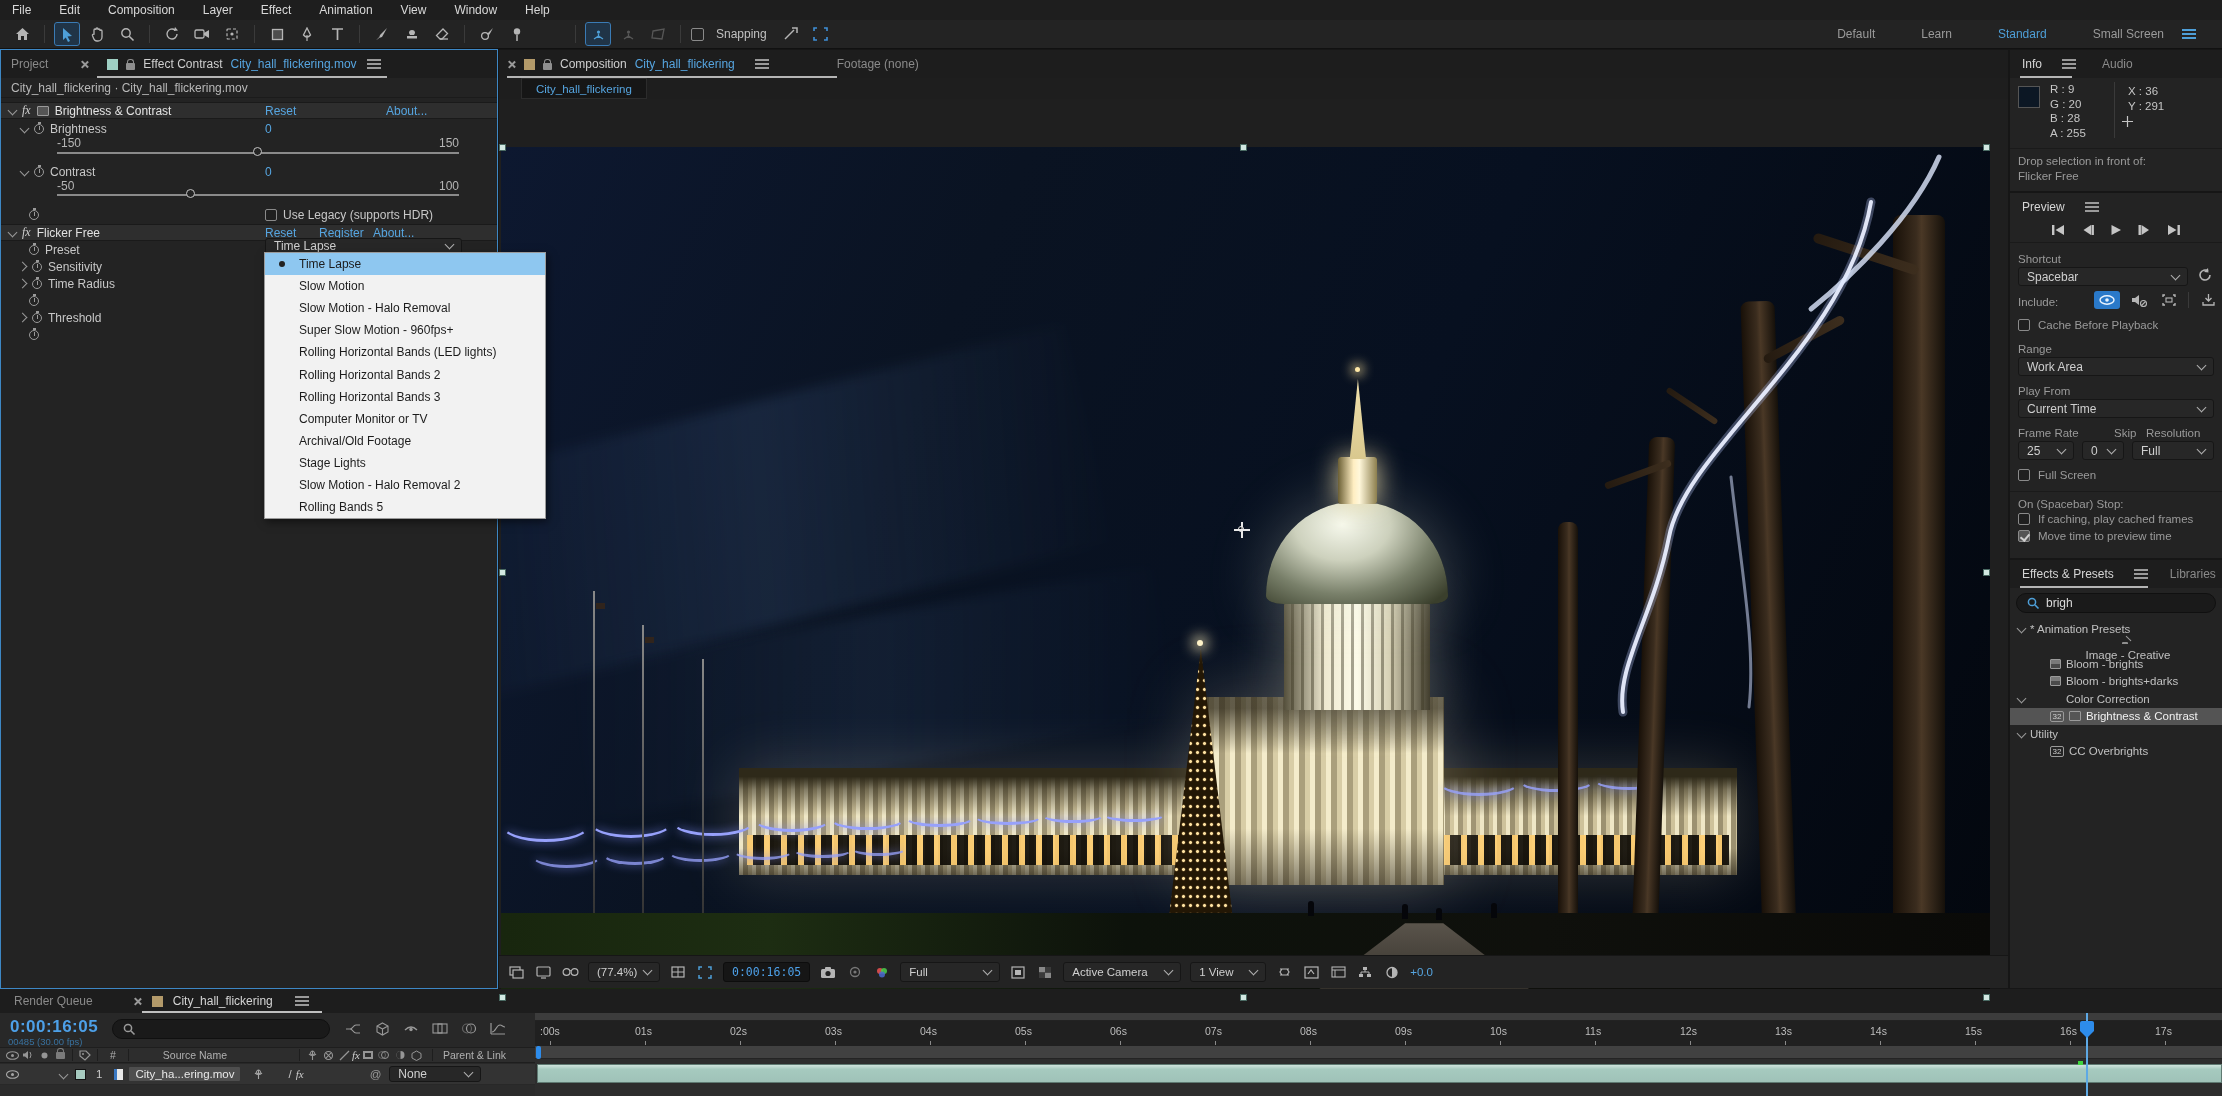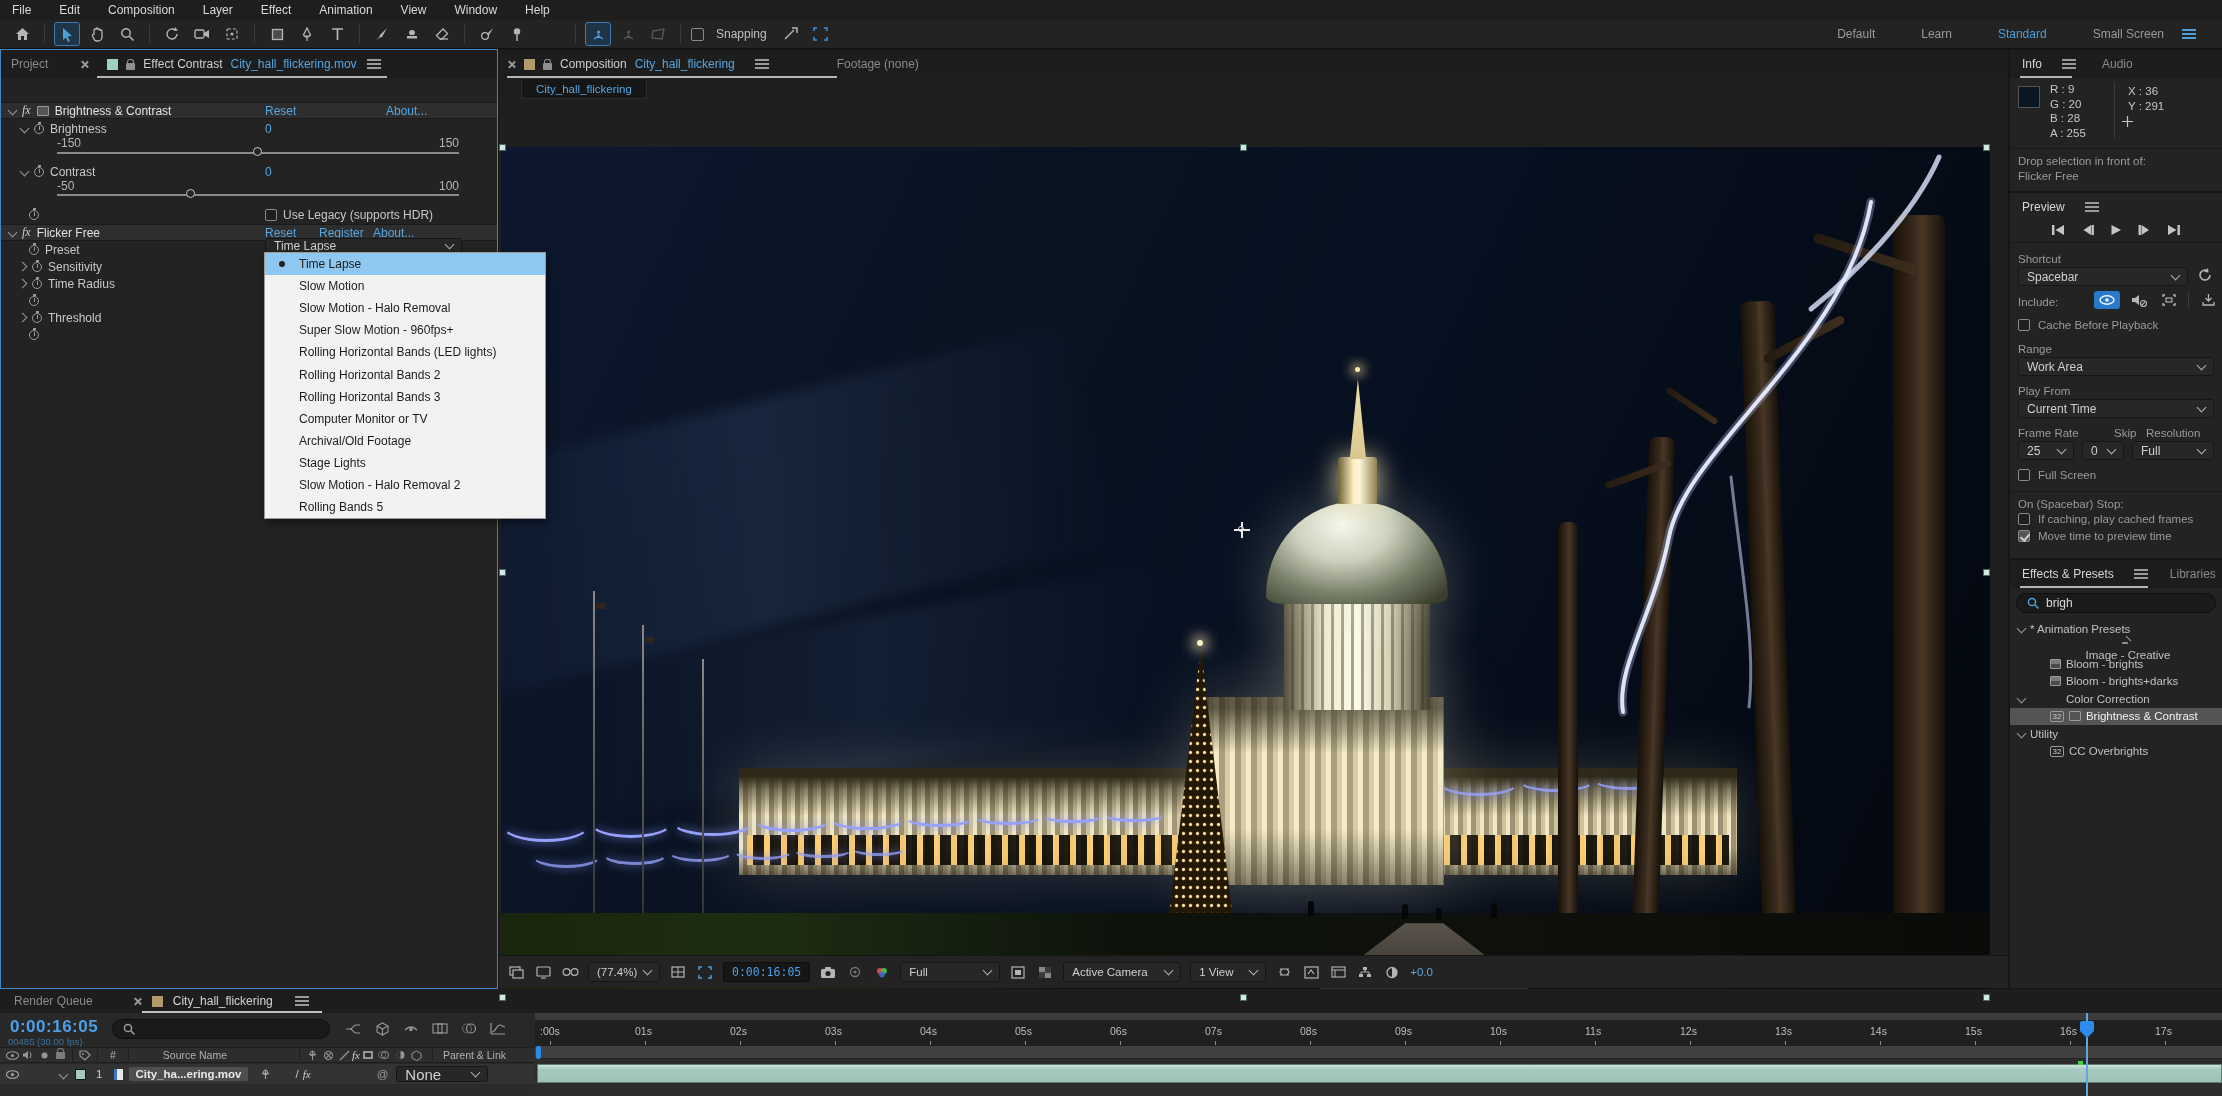--- a/index.html
+++ b/index.html
@@ -197,21 +197,21 @@
   .tl-icons { position:absolute; left:345px; top:32px; display:flex; gap:13px; }
   .tl-ico { width:16px; height:15px; opacity:.8; display:flex; align-items:center; justify-content:center; }
   .hdr-row { position:absolute; left:0; top:58px; width:535px; height:16px; background:#2d2d2d;
              border-top:1px solid #1e1e1e; border-bottom:1px solid #1e1e1e;
              display:flex; align-items:center; font-size:10.5px; color:#b0b0b0; }
   .lay-row { position:absolute; left:0; top:75px; width:535px; height:20px; background:#333;
              display:flex; align-items:center; font-size:11.5px; }
   .part-row { position:absolute; left:0; top:96px; width:535px; height:11px; background:#2b2b2b; }
   .cell-sep { width:1px; height:12px; background:#1e1e1e; margin:0 4px; }
   .swatch { width:11px; height:11px; background:#a6cabf; border:1px solid #121212; }
-  .namecell { background:#4e4e4e; color:#e8e8e8; padding:1px 6px; border-radius:1px;font-weight:bold; }
+  .namecell { background:#4e4e4e; color:#e8e8e8; padding:1px 6px; border-radius:1px; }
   .doc-ic { width:9px; height:11px; background:#e8e8e8; border-left:3px solid #3a78c2; }
   
   .ruler-zone { position:absolute; left:535px; right:0; top:24px; bottom:0; background:#2d2d2d; overflow:hidden; }
   .rz-top { position:absolute; left:0; right:0; top:0; height:8px; background:#3c3c3c; border-bottom:1px solid #222; }
   .rz-ruler { position:absolute; left:0; right:0; top:8px; height:25px; background:#202020; }
   .ruler-label { position:absolute; top:4px; font-size:10.5px; color:#bdbdbd; }
   .ruler-tick { position:absolute; bottom:1px; width:1px; height:4px; background:#8a8a8a; }
   .rz-wa { position:absolute; left:0; right:0; top:33px; height:13px; background:#414141; border-bottom:1px solid #242424; }
   .wa-handle { position:absolute; top:0; width:5px; height:13px; background:#2d8ceb; border-radius:2px; }
   .layer-bar { position:absolute; left:2px; right:0; top:51px; height:19px;
@@ -380,20 +380,21 @@
     <div class="ptabs">
       <span class="dim">Project</span>
       <span class="xicon" style="margin-left:24px"></span>
       <span class="sq" style="background:#9fd0c4; margin-left:10px"></span>
       <span class="lockicon"></span>
       <span style="color:#cfcfcf">Effect Contrast</span>
       <span class="blue">City_hall_flickering.mov</span>
       <span class="hamb" style="margin-left:2px"></span>
       <span class="ptab-underline" style="left:96px; width:290px"></span>
     </div>
+    <div class="subtitle">City_hall_flickering · City_hall_flickering.mov</div>
 
     <div class="ec-row ec-head" style="top:52px">
       <span class="tw open" style="margin-left:8px"></span>
       <span class="fxg">fx</span>
       <span class="ic-fxtv"></span>
       <span class="efname">Brightness &amp; Contrast</span>
       <span class="link val-col">Reset</span>
       <span class="link" style="position:absolute;left:385px">About...</span>
     </div>
     <div class="ec-row" style="top:70px">
@@ -1096,21 +1097,21 @@
       <span class="namecell" style="margin-left:6px">City_ha...ering.mov</span>
       <span class="tl-ico" style="margin-left:10px">
           <svg width="11" height="11">
             <path d="M5.5 1 V10 M2 4 Q5.5 7 9 4" fill="none" stroke="#c5c5c5" stroke-width="1.1"></path>
             <circle cx="5.5" cy="3" r="2" fill="none" stroke="#c5c5c5"></circle>
           </svg>
         </span>
       <span style="margin-left:22px; color:#c5c5c5">/</span>
       <span class="fxg" style="font-size:11px; margin-left:4px">fx</span>
       <span style="margin-left:66px; color:#9a9a9a">@</span>
-      <span class="sel" style="margin-left:8px; width:92px; height:16px; font-size:15px">
+      <span class="sel" style="margin-left:8px; width:92px; height:16px; font-size:12px">
         <span>None</span>
           <span class="chev"></span>
       </span>
     </div>
     <div class="part-row"></div>
 
     <div class="ruler-zone">
       <div class="rz-top"></div>
       <div class="rz-ruler" id="ruler">
           <span class="ruler-label" style="left: 5px;">:00s</span>

